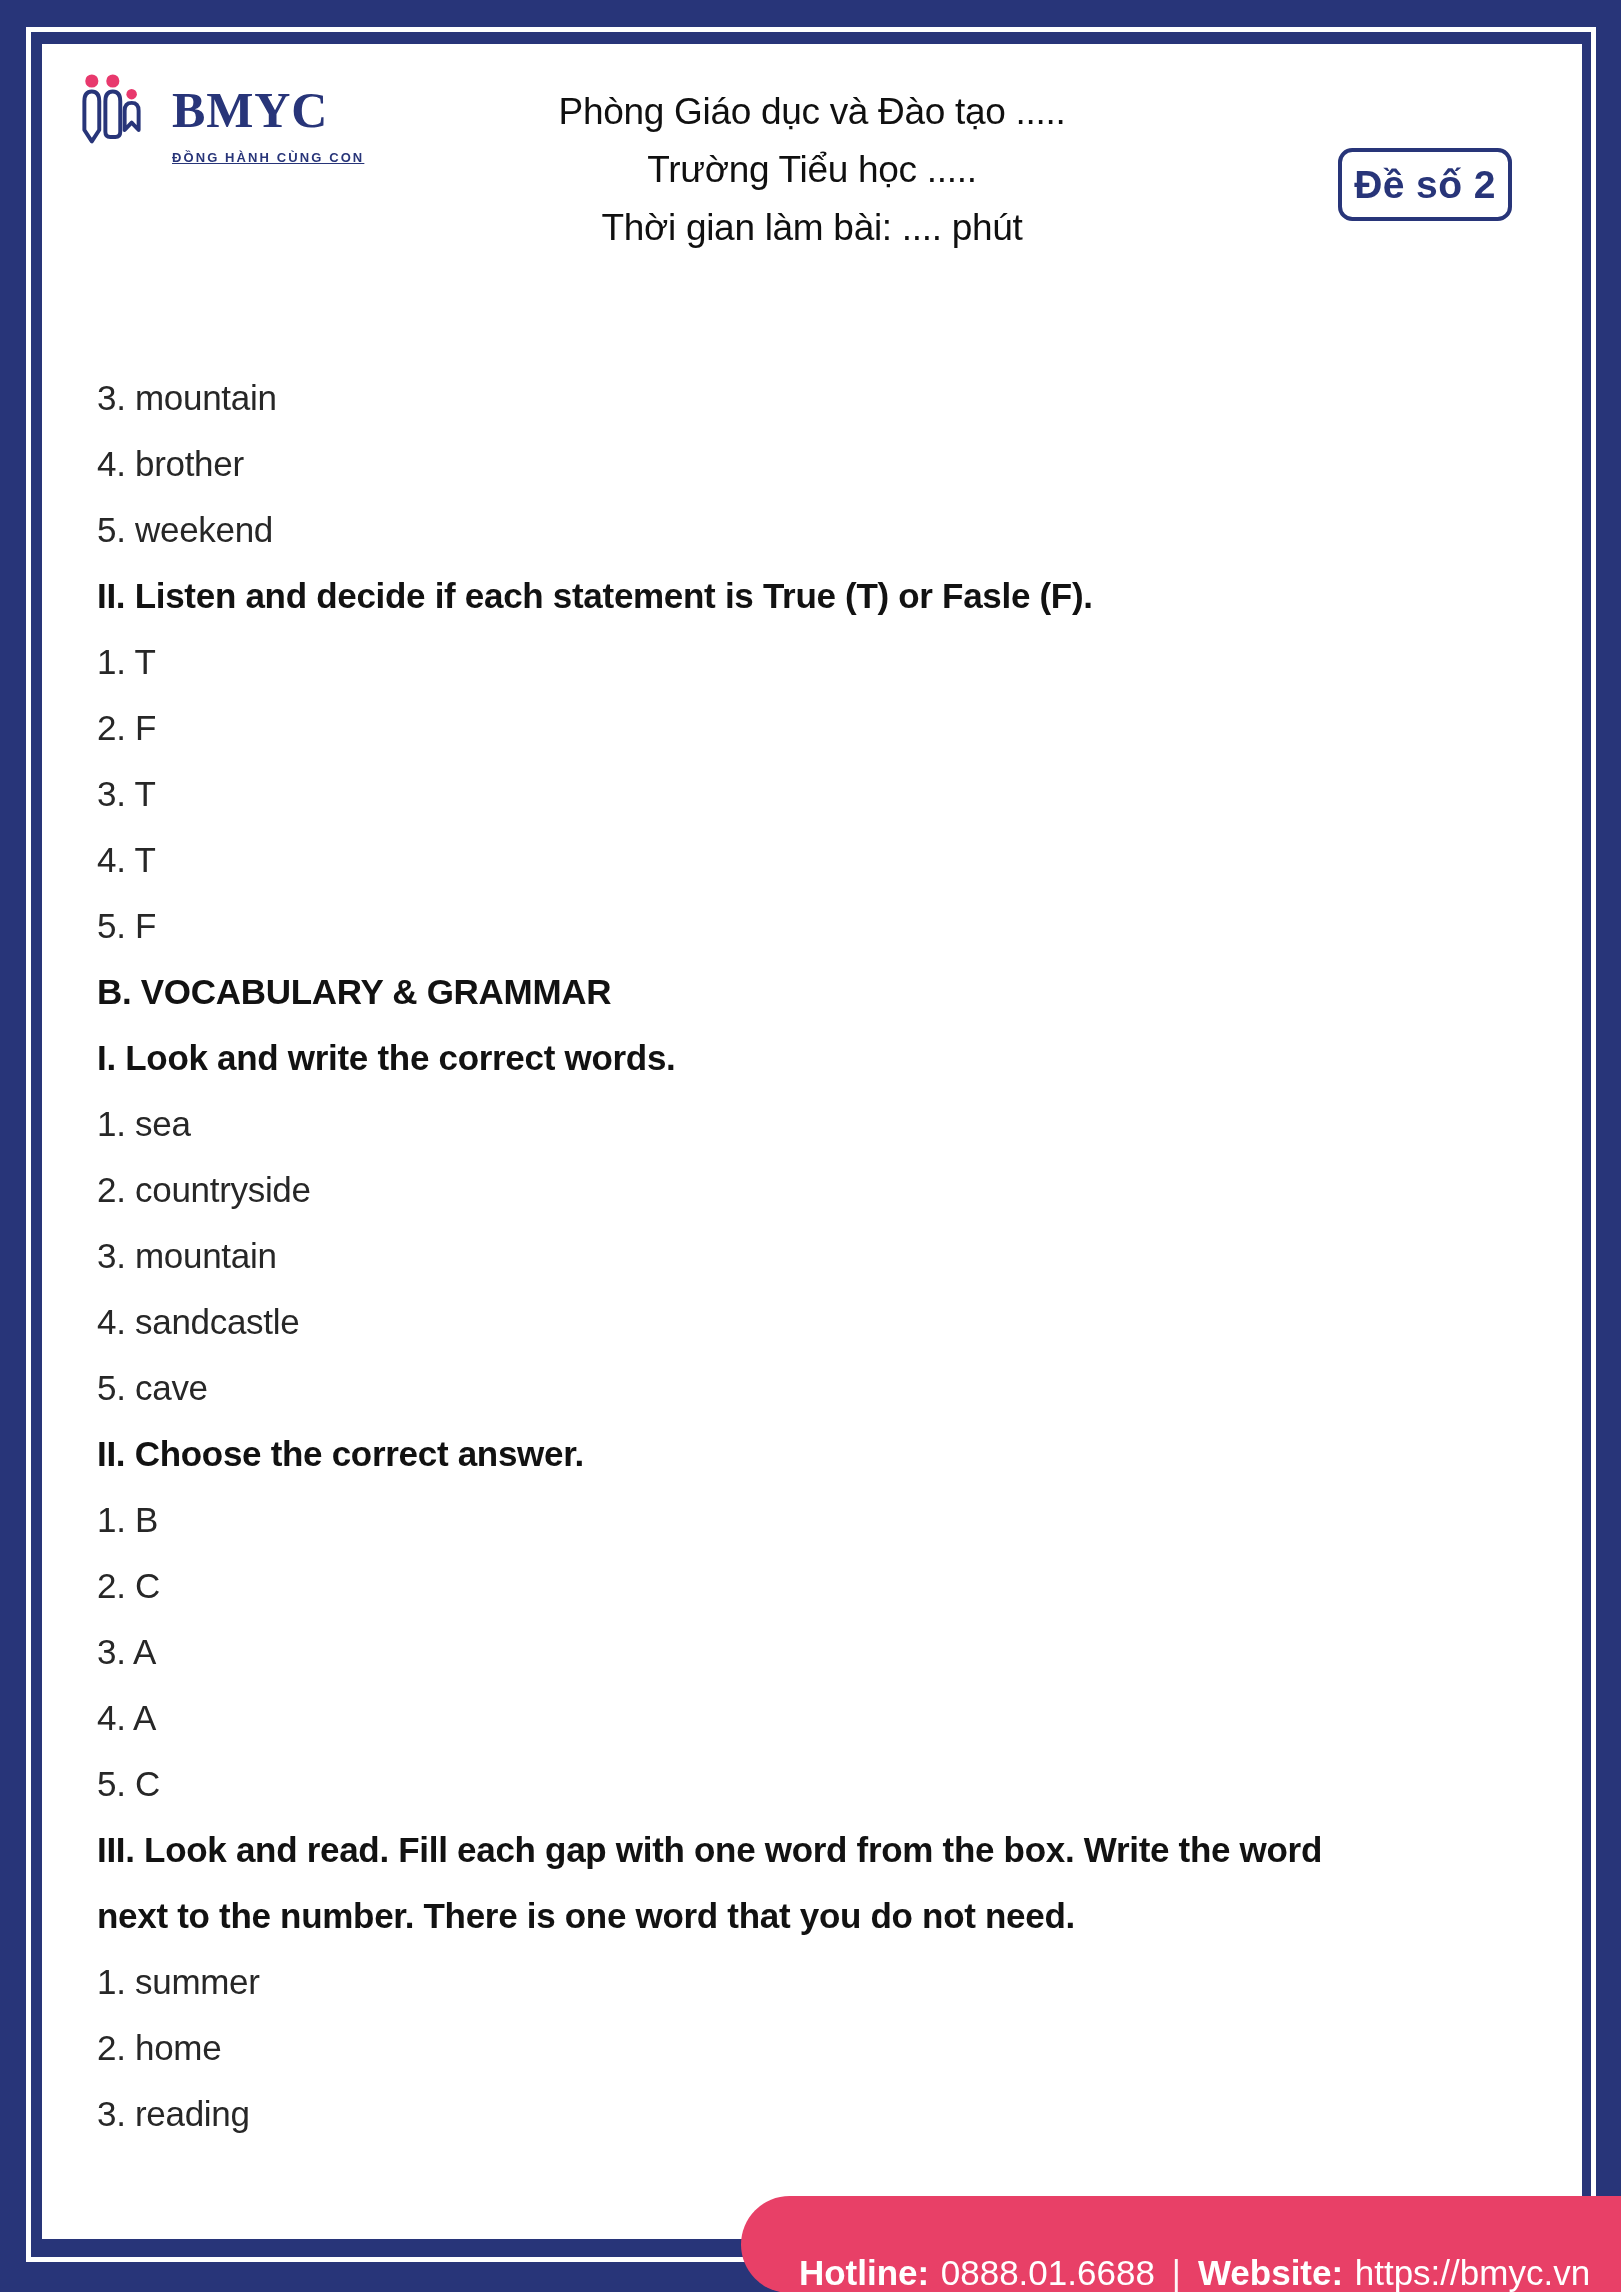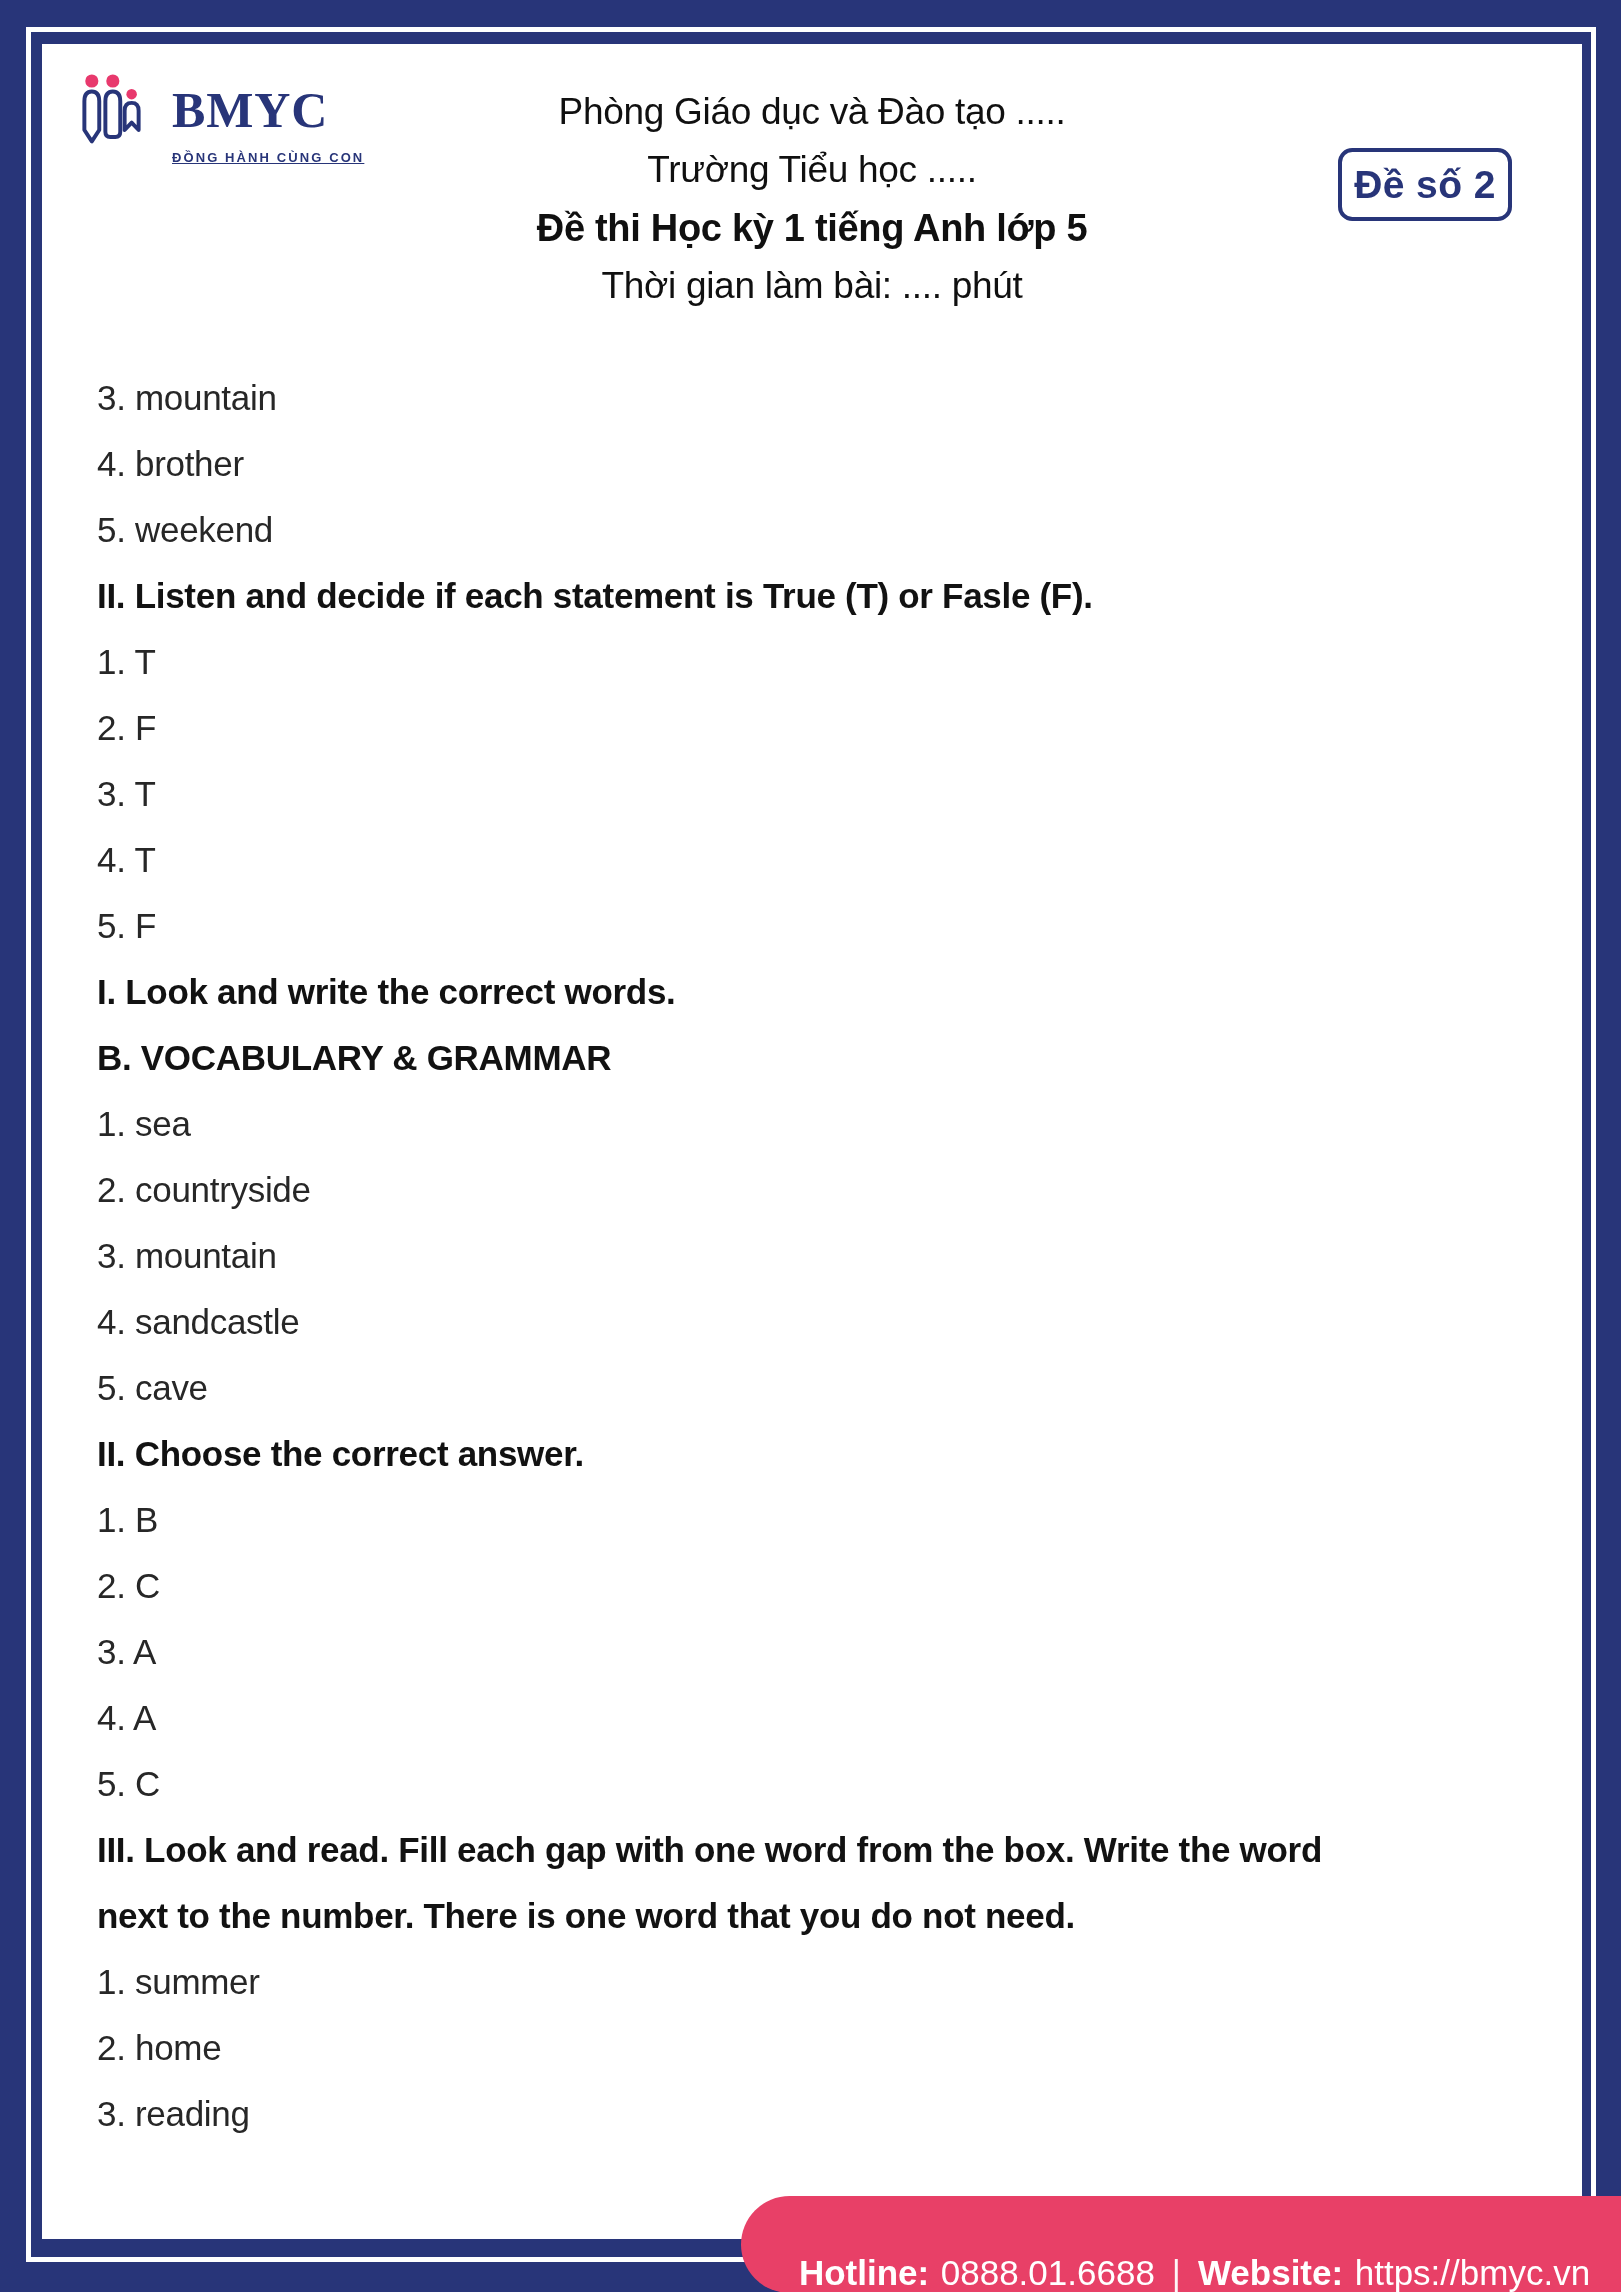--- a/index.html
+++ b/index.html
@@ -120,38 +120,37 @@
     </span>
     <span class="logo-text">
       <span class="brand">BMYC</span>
       <span class="tagline">ĐỒNG HÀNH CÙNG CON</span>
     </span>
   </div>
 
   <div class="head-center">
     <div class="head-line">Phòng Giáo dục và Đào tạo .....</div>
     <div class="head-line">Trường Tiểu học .....</div>
-    <div class="head-line hl-bold">Đề thi Học kỳ 1 tiếng Anh lớp 5</div>
     <div class="head-line">Thời gian làm bài: .... phút</div>
   </div>
 
   <div class="badge">Đề số 2</div>
 
   <div class="answers">
       <div class="line">3. mountain</div>
       <div class="line">4. brother</div>
       <div class="line">5. weekend</div>
       <div class="line bold">II. Listen and decide if each statement is True (T) or Fasle (F).</div>
       <div class="line">1. T</div>
       <div class="line">2. F</div>
       <div class="line">3. T</div>
       <div class="line">4. T</div>
       <div class="line">5. F</div>
+      <div class="line bold">B. VOCABULARY &amp; GRAMMAR</div>
       <div class="line bold">I. Look and write the correct words.</div>
-      <div class="line bold">B. VOCABULARY &amp; GRAMMAR</div>
       <div class="line">1. sea</div>
       <div class="line">2. countryside</div>
       <div class="line">3. mountain</div>
       <div class="line">4. sandcastle</div>
       <div class="line">5. cave</div>
       <div class="line bold">II. Choose the correct answer.</div>
       <div class="line">1. B</div>
       <div class="line">2. C</div>
       <div class="line">3. A</div>
       <div class="line">4. A</div>

